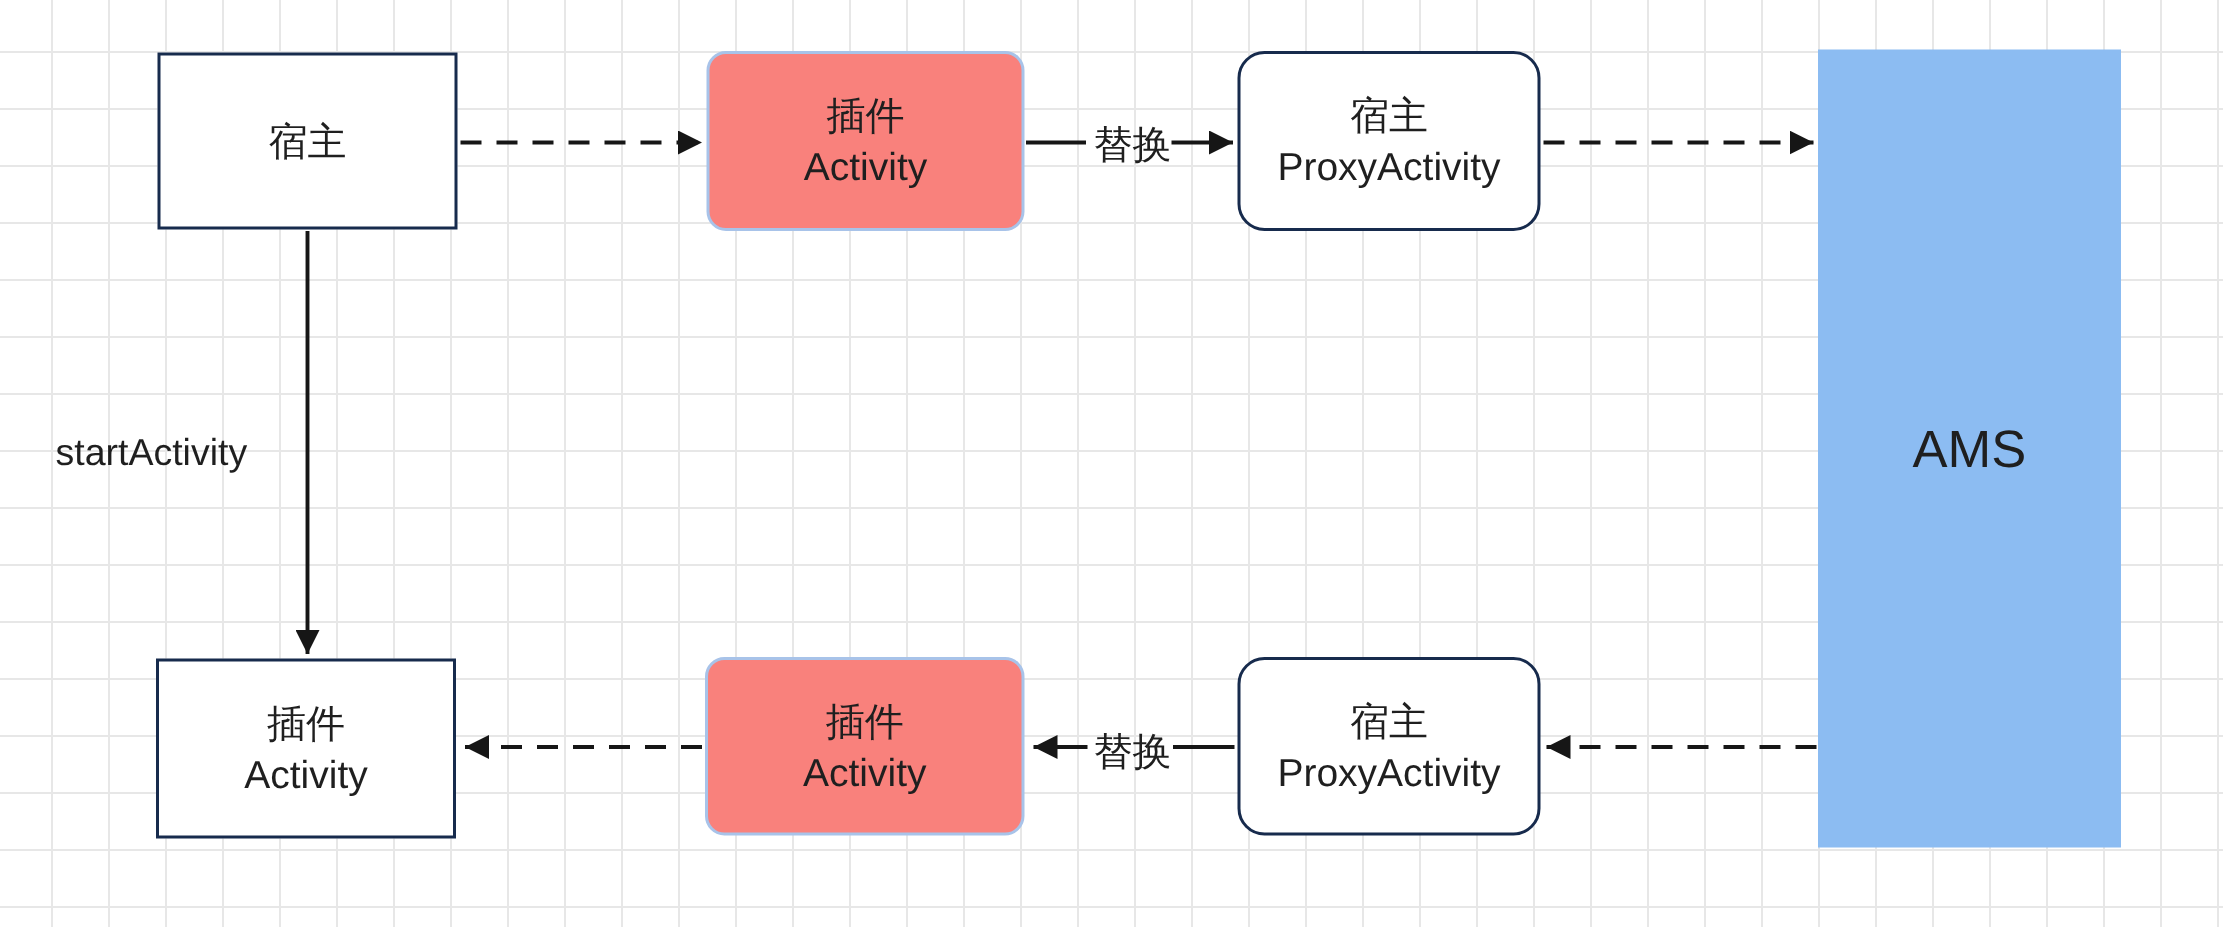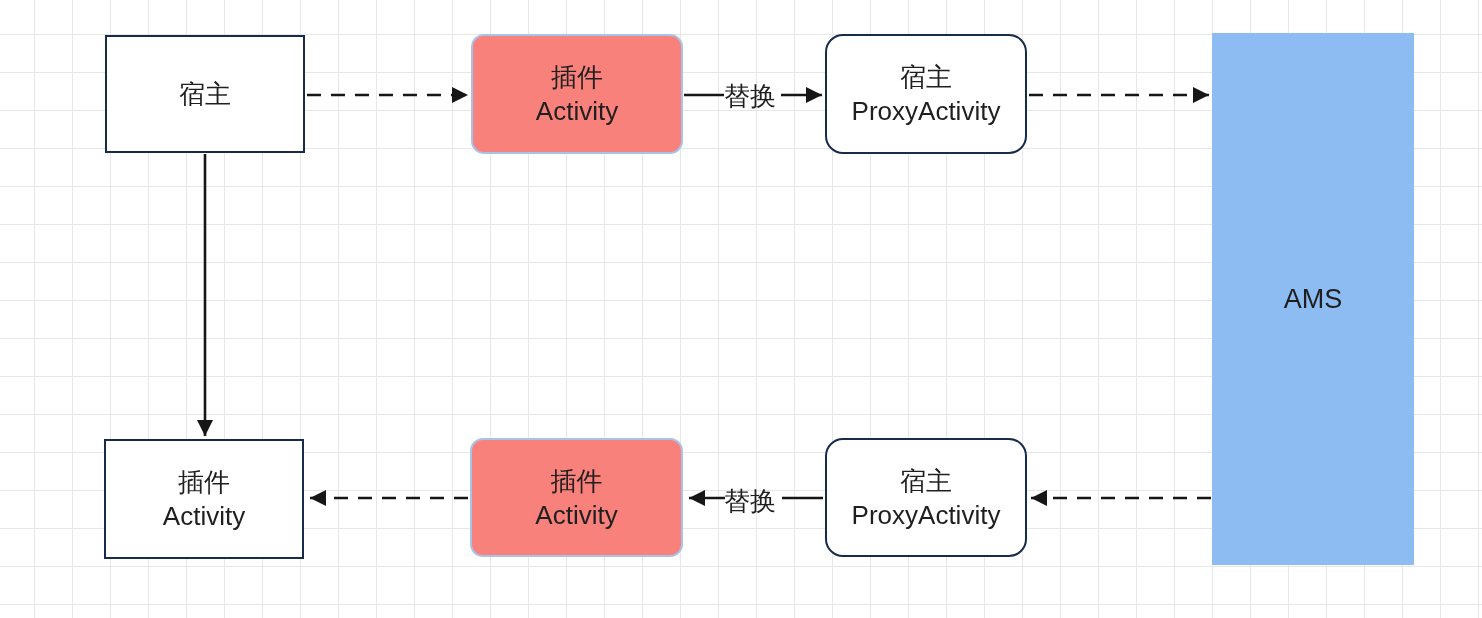--- a/index.html
+++ b/index.html
@@ -22,25 +22,25 @@
     box-sizing:border-box;
     display:flex;flex-direction:column;
     align-items:center;justify-content:center;
     text-align:center;
     font-size:26px;line-height:34px;
     color:#1f1f1f;
   }
   .node-plain{background:#ffffff;border:2.5px solid #172b4d;}
   .node-rounded{background:#ffffff;border:2.5px solid #172b4d;border-radius:18px;}
   .node-plugin{background:#f9817c;border:2.5px solid #a8c3e9;border-radius:13px;}
-  .node-ams{background:#8cbcf2;font-size:27px;line-height:35px;justify-content:center;}
+  .node-ams{background:#8cbcf2;font-size:35px;line-height:35px;justify-content:center;}
   .edge-label{
     position:absolute;
     font-size:26px;line-height:30px;
-    color:#1f1f1f;text-align:left;
+    color:#1f1f1f;text-align:right;
     white-space:nowrap;
   }
   .latin-label{font-size:25px;}
   .watermark{
     position:absolute;
     font-size:19px;line-height:22px;
     color:#cbcbcb;
     text-shadow:0 1px 0 rgba(255,255,255,0.9);
     white-space:nowrap;
   }
@@ -100,19 +100,20 @@
   <div class="node node-plugin" style="left:470px;top:438px;width:213px;height:119px;">
     <div>插件</div>
     <div>Activity</div>
   </div>
 
   <div class="node node-rounded" style="left:825px;top:438px;width:202px;height:119px;">
     <div>宿主</div>
     <div>ProxyActivity</div>
   </div>
 
+  <div class="edge-label latin-label" style="left:37px;top:287px;">startActivity</div>
 
   <div class="edge-label" style="left:724px;top:81px;width:57px;">替换</div>
 
   <div class="edge-label" style="left:724px;top:486px;width:57px;">替换</div>
 
 
 </div>
 
 </body></html>

